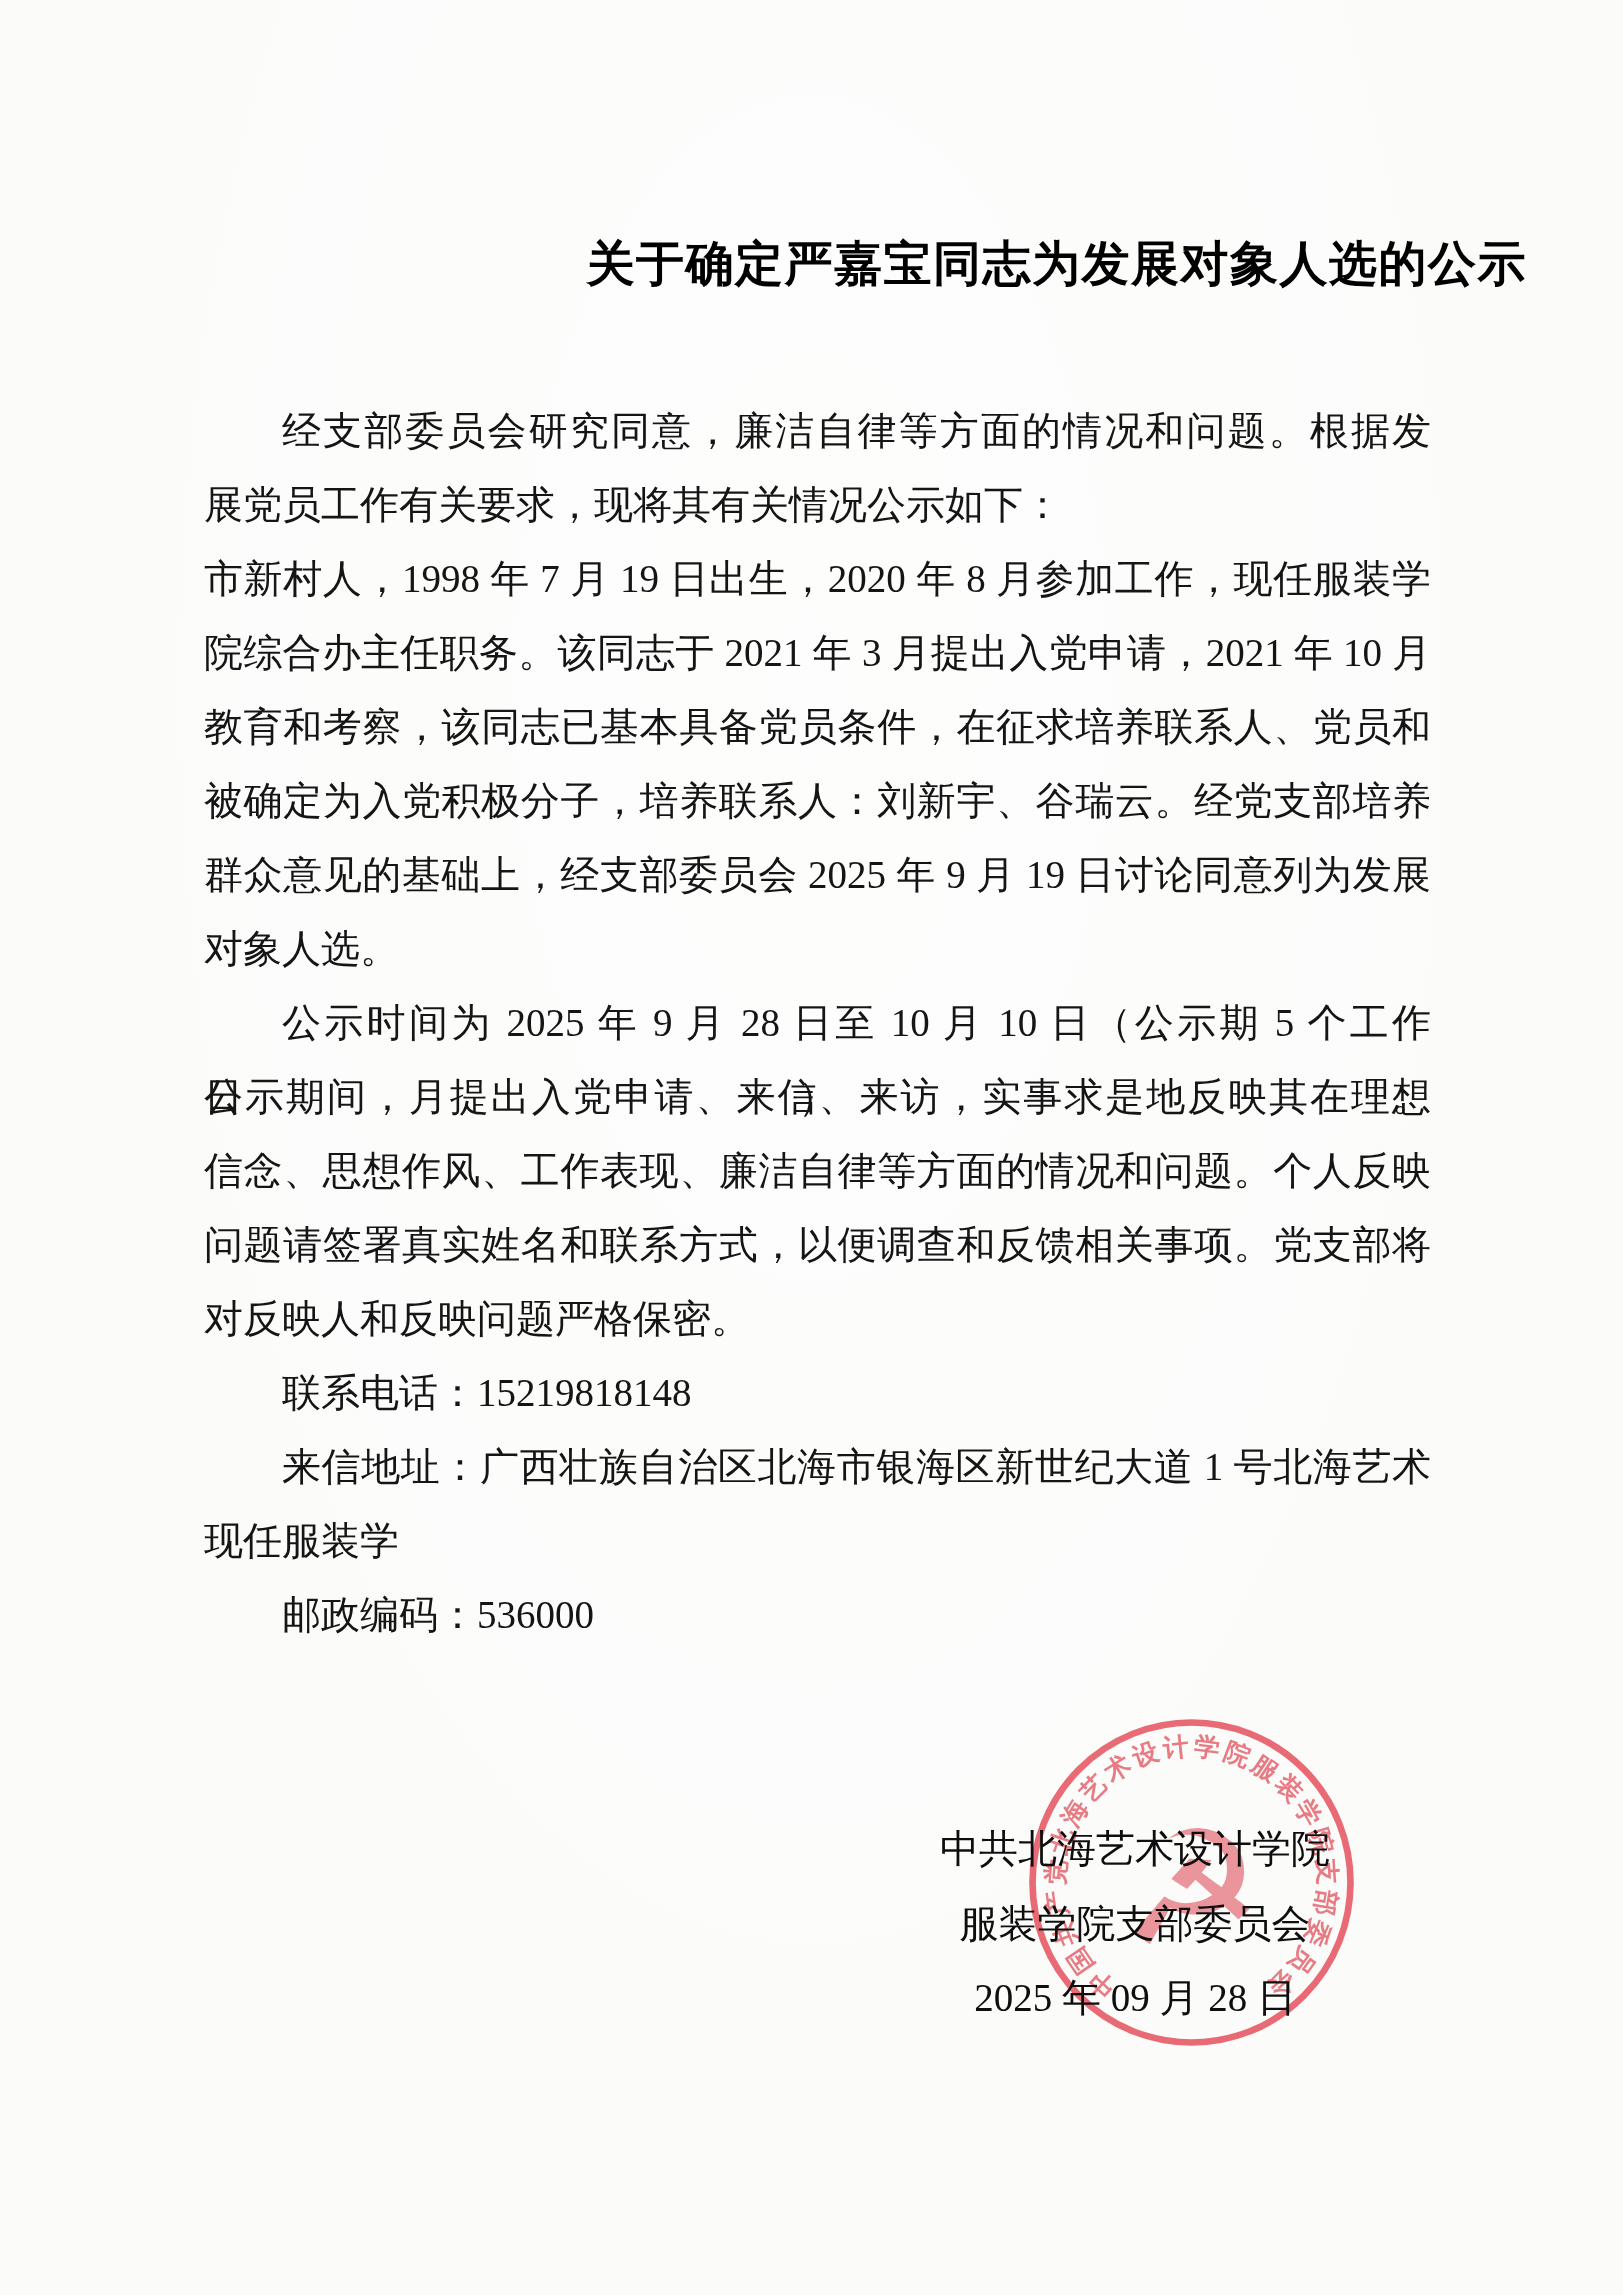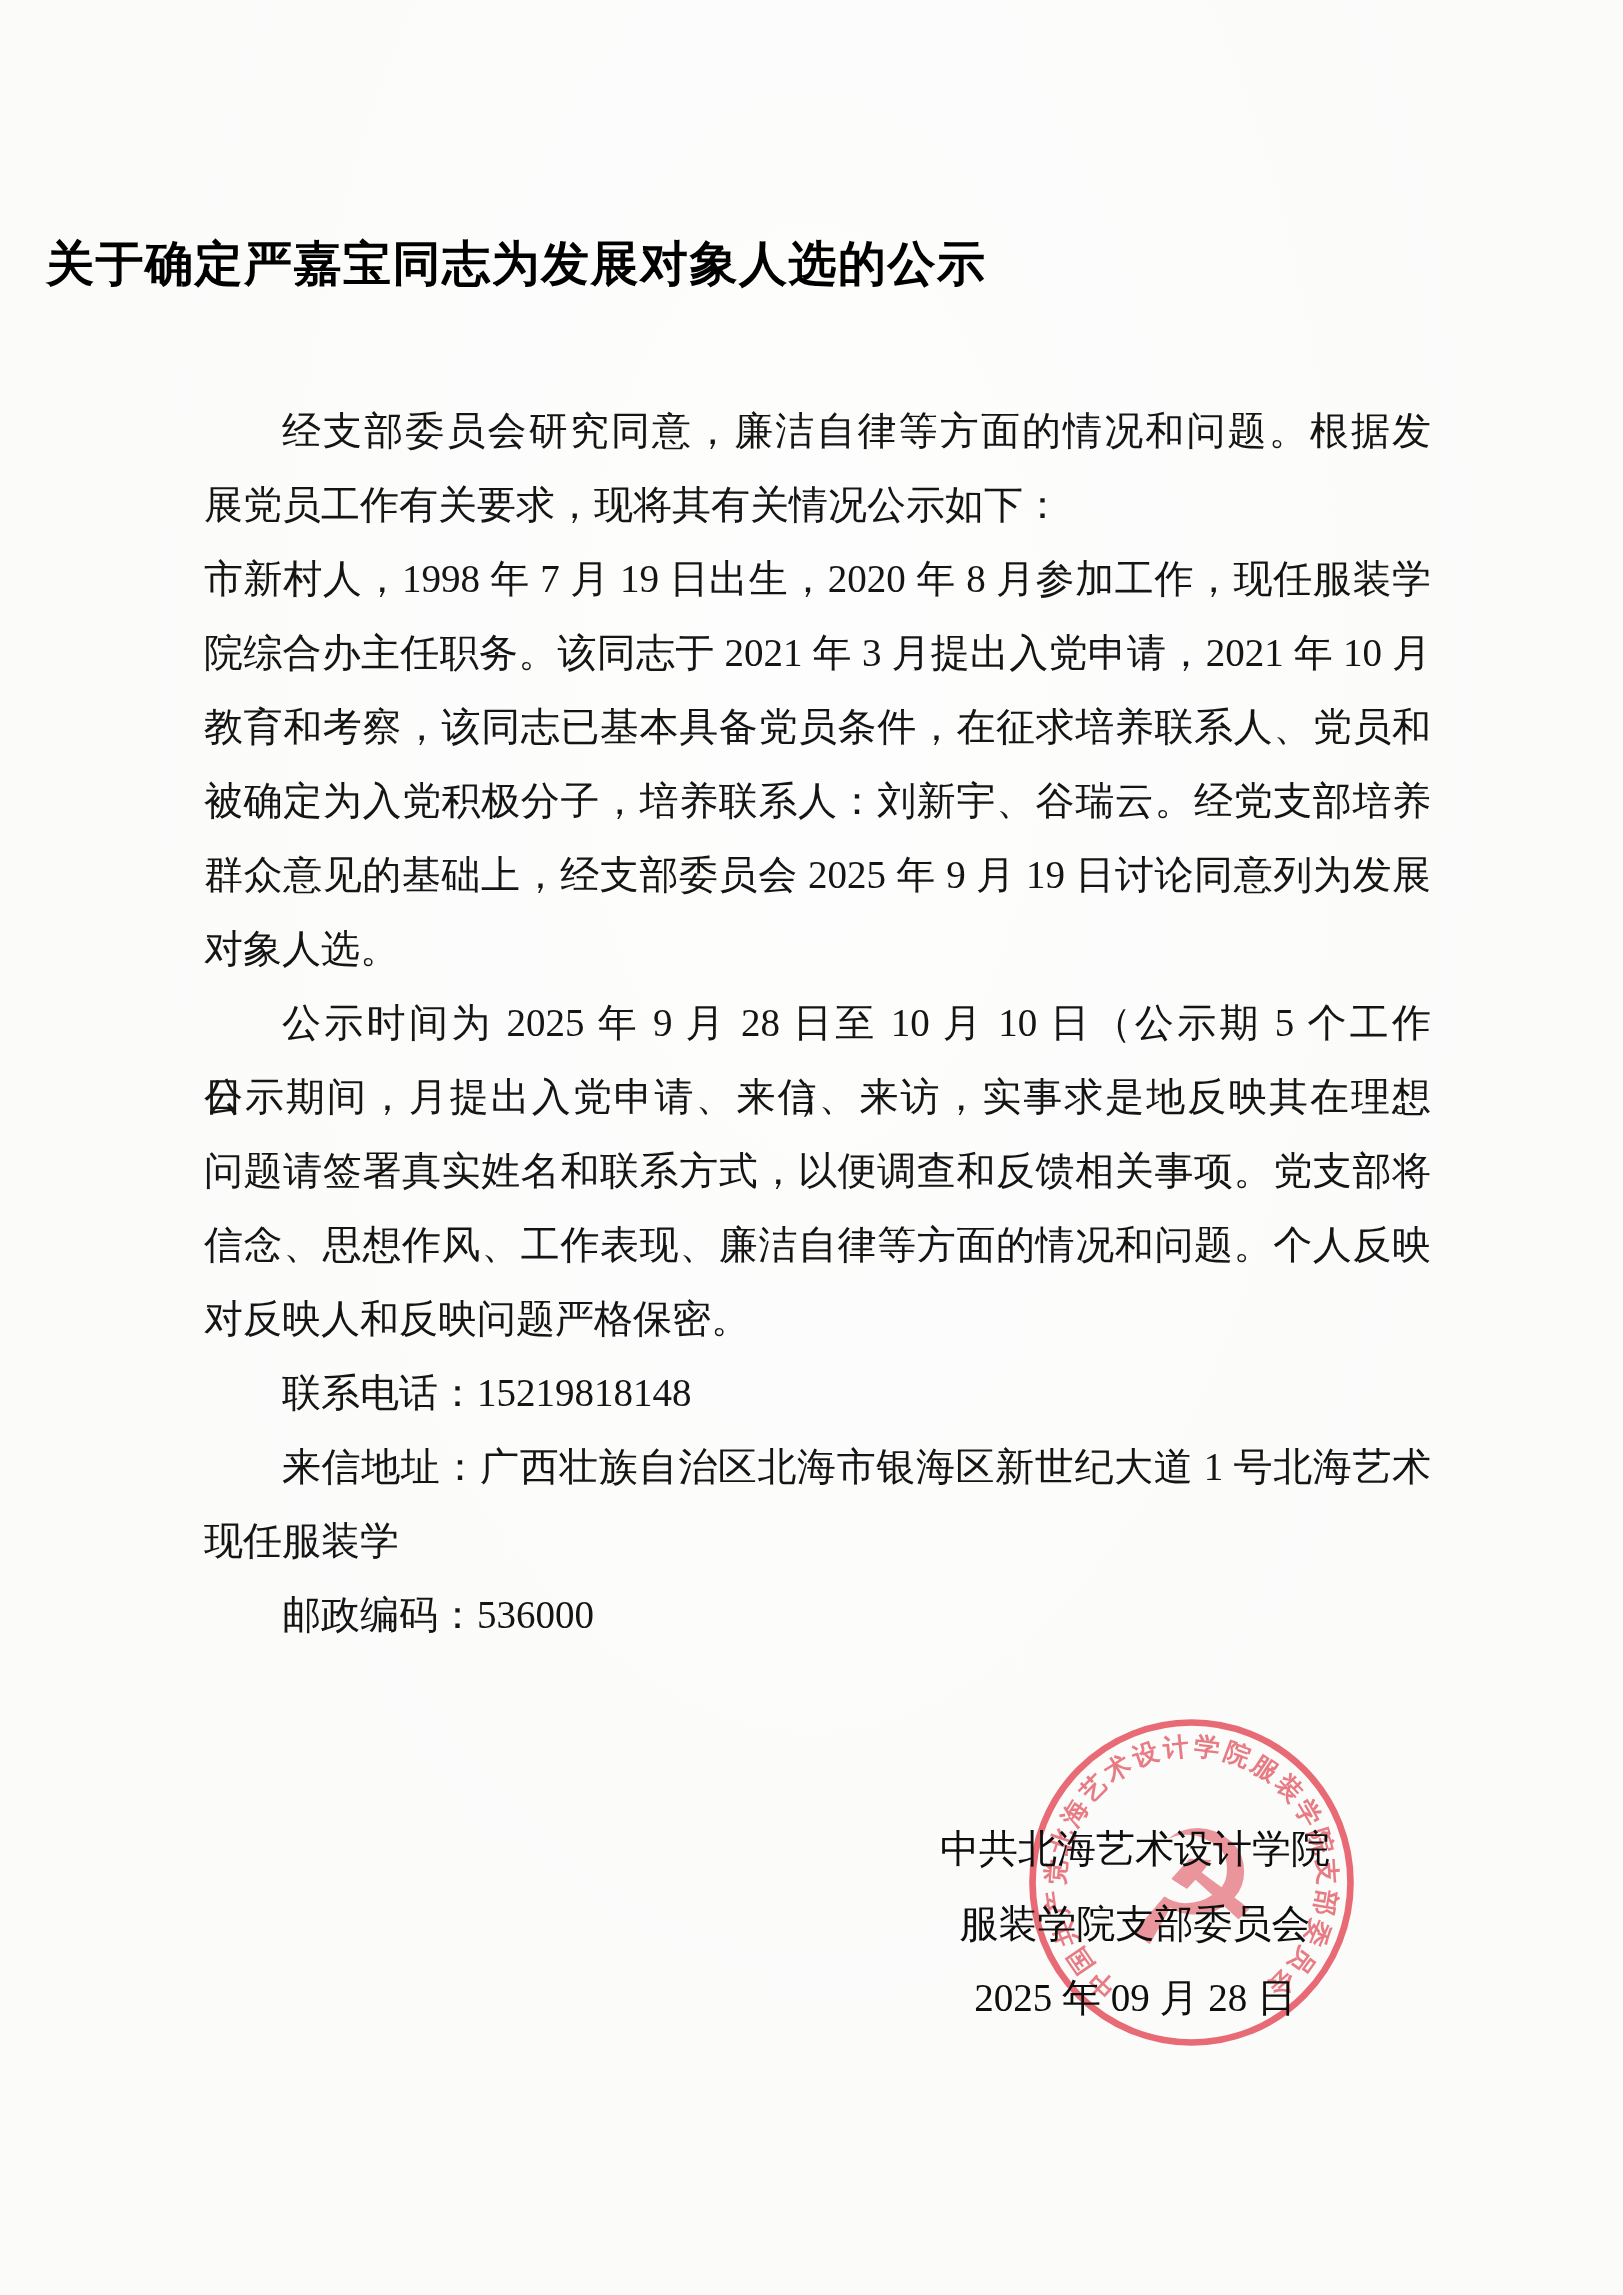--- a/index.html
+++ b/index.html
@@ -9,21 +9,21 @@
     position:relative;
     font-family:"Liberation Serif",serif;
     color:#161616;
     overflow:hidden;
   }
   .page{position:absolute;inset:0;background:
     radial-gradient(ellipse at 50% 30%, rgba(255,255,255,.6), rgba(0,0,0,0) 70%),
     #fbfbfa;}
   .title{
     position:absolute;top:232px;left:46px;width:1481px;margin:0;
-    text-align:left;
+    text-align:right;
     font-family:"Liberation Sans",sans-serif;
     font-size:48px;font-weight:bold;color:#000;
     letter-spacing:1.5px;
   }
   .body-text{
     position:absolute;left:204px;top:394px;width:1227px;
   }
   .ln{
     font-size:39px;height:74px;line-height:74px;
     color:#151515;
@@ -65,22 +65,22 @@
     <div class="ln ind j">经支部委员会研究同意，廉洁自律等方面的情况和问题。根据发</div>
     <div class="ln">展党员工作有关要求，现将其有关情况公示如下：</div>
     <div class="ln j">市新村人，1998 年 7 月 19 日出生，2020 年 8 月参加工作，现任服装学</div>
     <div class="ln j">院综合办主任职务。该同志于 2021 年 3 月提出入党申请，2021 年 10 月</div>
     <div class="ln j">教育和考察，该同志已基本具备党员条件，在征求培养联系人、党员和</div>
     <div class="ln j">被确定为入党积极分子，培养联系人：刘新宇、谷瑞云。经党支部培养</div>
     <div class="ln j">群众意见的基础上，经支部委员会 2025 年 9 月 19 日讨论同意列为发展</div>
     <div class="ln">对象人选。</div>
     <div class="ln ind j">公示时间为 2025 年 9 月 28 日至 10 月 10 日（公示期 5 个工作日）。</div>
     <div class="ln j">公示期间，月提出入党申请、来信、来访，实事求是地反映其在理想</div>
+    <div class="ln j">信念、思想作风、工作表现、廉洁自律等方面的情况和问题。个人反映</div>
     <div class="ln j">问题请签署真实姓名和联系方式，以便调查和反馈相关事项。党支部将</div>
-    <div class="ln j">信念、思想作风、工作表现、廉洁自律等方面的情况和问题。个人反映</div>
     <div class="ln">对反映人和反映问题严格保密。</div>
     <div class="ln ind">联系电话：15219818148</div>
     <div class="ln ind j">来信地址：广西壮族自治区北海市银海区新世纪大道 1 号北海艺术</div>
     <div class="ln">现任服装学</div>
     <div class="ln ind">邮政编码：536000</div>
   </div>
 
   <div class="stamp">
     <svg width="359" height="359" viewBox="0 0 700 700">
       <ellipse class="ring" cx="350" cy="350" rx="310" ry="312"></ellipse>

